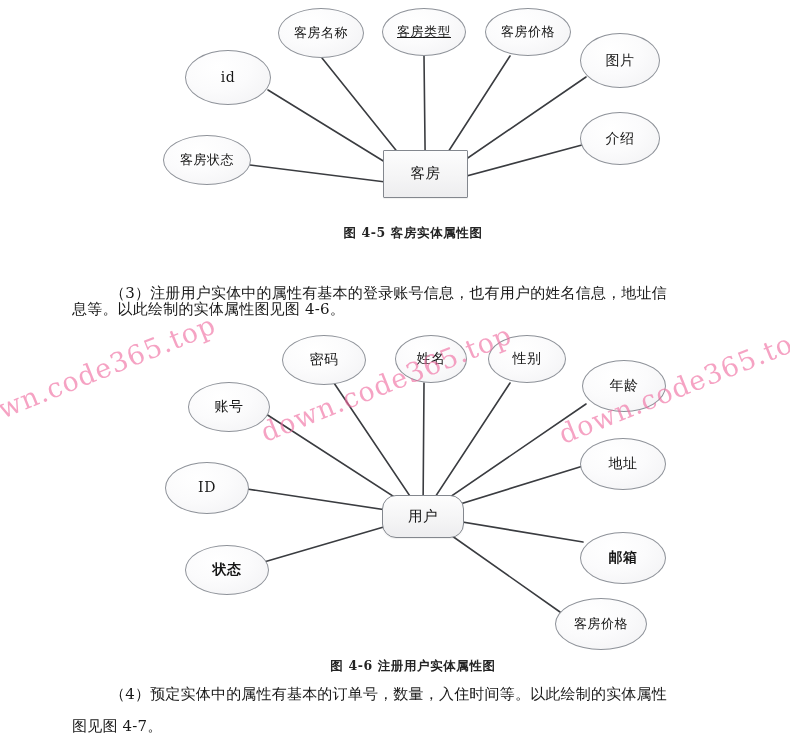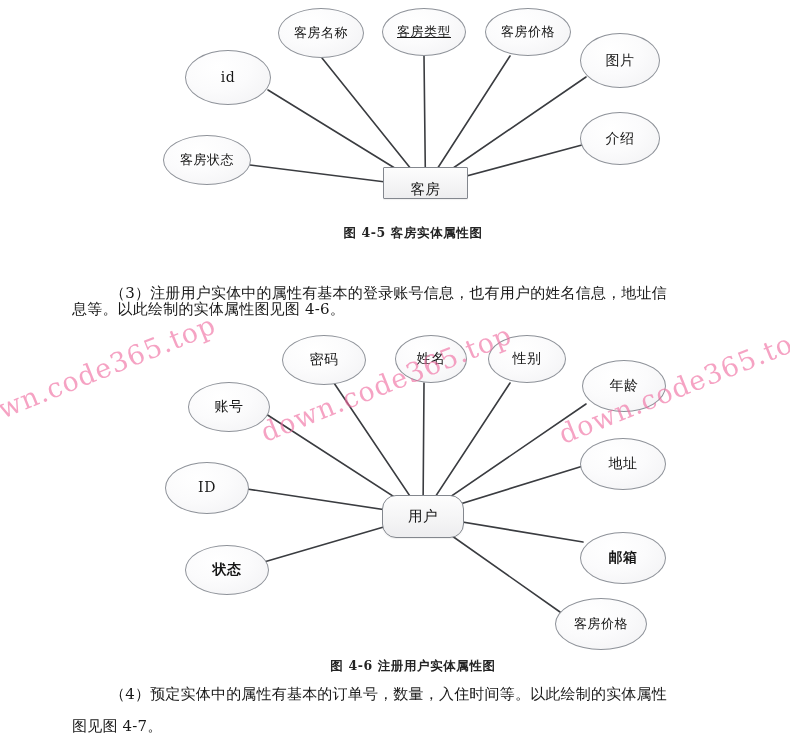--- a/index.html
+++ b/index.html
@@ -130,21 +130,21 @@
     <svg id="room-edges">
         <line x1="322" y1="58" x2="425.5" y2="187" stroke="#3a3c40" stroke-width="1.6" stroke-linecap="round"></line>
         <line x1="424" y1="56" x2="425.5" y2="187" stroke="#3a3c40" stroke-width="1.6" stroke-linecap="round"></line>
         <line x1="510" y1="56" x2="425.5" y2="187" stroke="#3a3c40" stroke-width="1.6" stroke-linecap="round"></line>
         <line x1="586" y1="77" x2="425.5" y2="187" stroke="#3a3c40" stroke-width="1.6" stroke-linecap="round"></line>
         <line x1="582" y1="145" x2="425.5" y2="187" stroke="#3a3c40" stroke-width="1.6" stroke-linecap="round"></line>
         <line x1="268" y1="90" x2="425.5" y2="187" stroke="#3a3c40" stroke-width="1.6" stroke-linecap="round"></line>
         <line x1="250" y1="165" x2="425.5" y2="187" stroke="#3a3c40" stroke-width="1.6" stroke-linecap="round"></line>
       </svg>
     <div id="room-nodes">
-        <div class="node entity-box" style="left: 383px; top: 167px; width: 85px; height: 32px; align-items: flex-end;">
+        <div class="node entity-box" style="left: 383px; top: 150px; width: 85px; height: 48px;">
           <span class="label">客房</span>
         </div>
         <div class="node ellipse small-text" style="left: 278px; top: 8px; width: 86px; height: 50px;">
           <span class="label">客房名称</span>
         </div>
         <div class="node ellipse small-text" style="left: 382px; top: 8px; width: 84px; height: 48px; text-decoration: underline;">
           <span class="label">客房类型</span>
         </div>
         <div class="node ellipse small-text" style="left: 485px; top: 8px; width: 86px; height: 48px;">
           <span class="label">客房价格</span>

